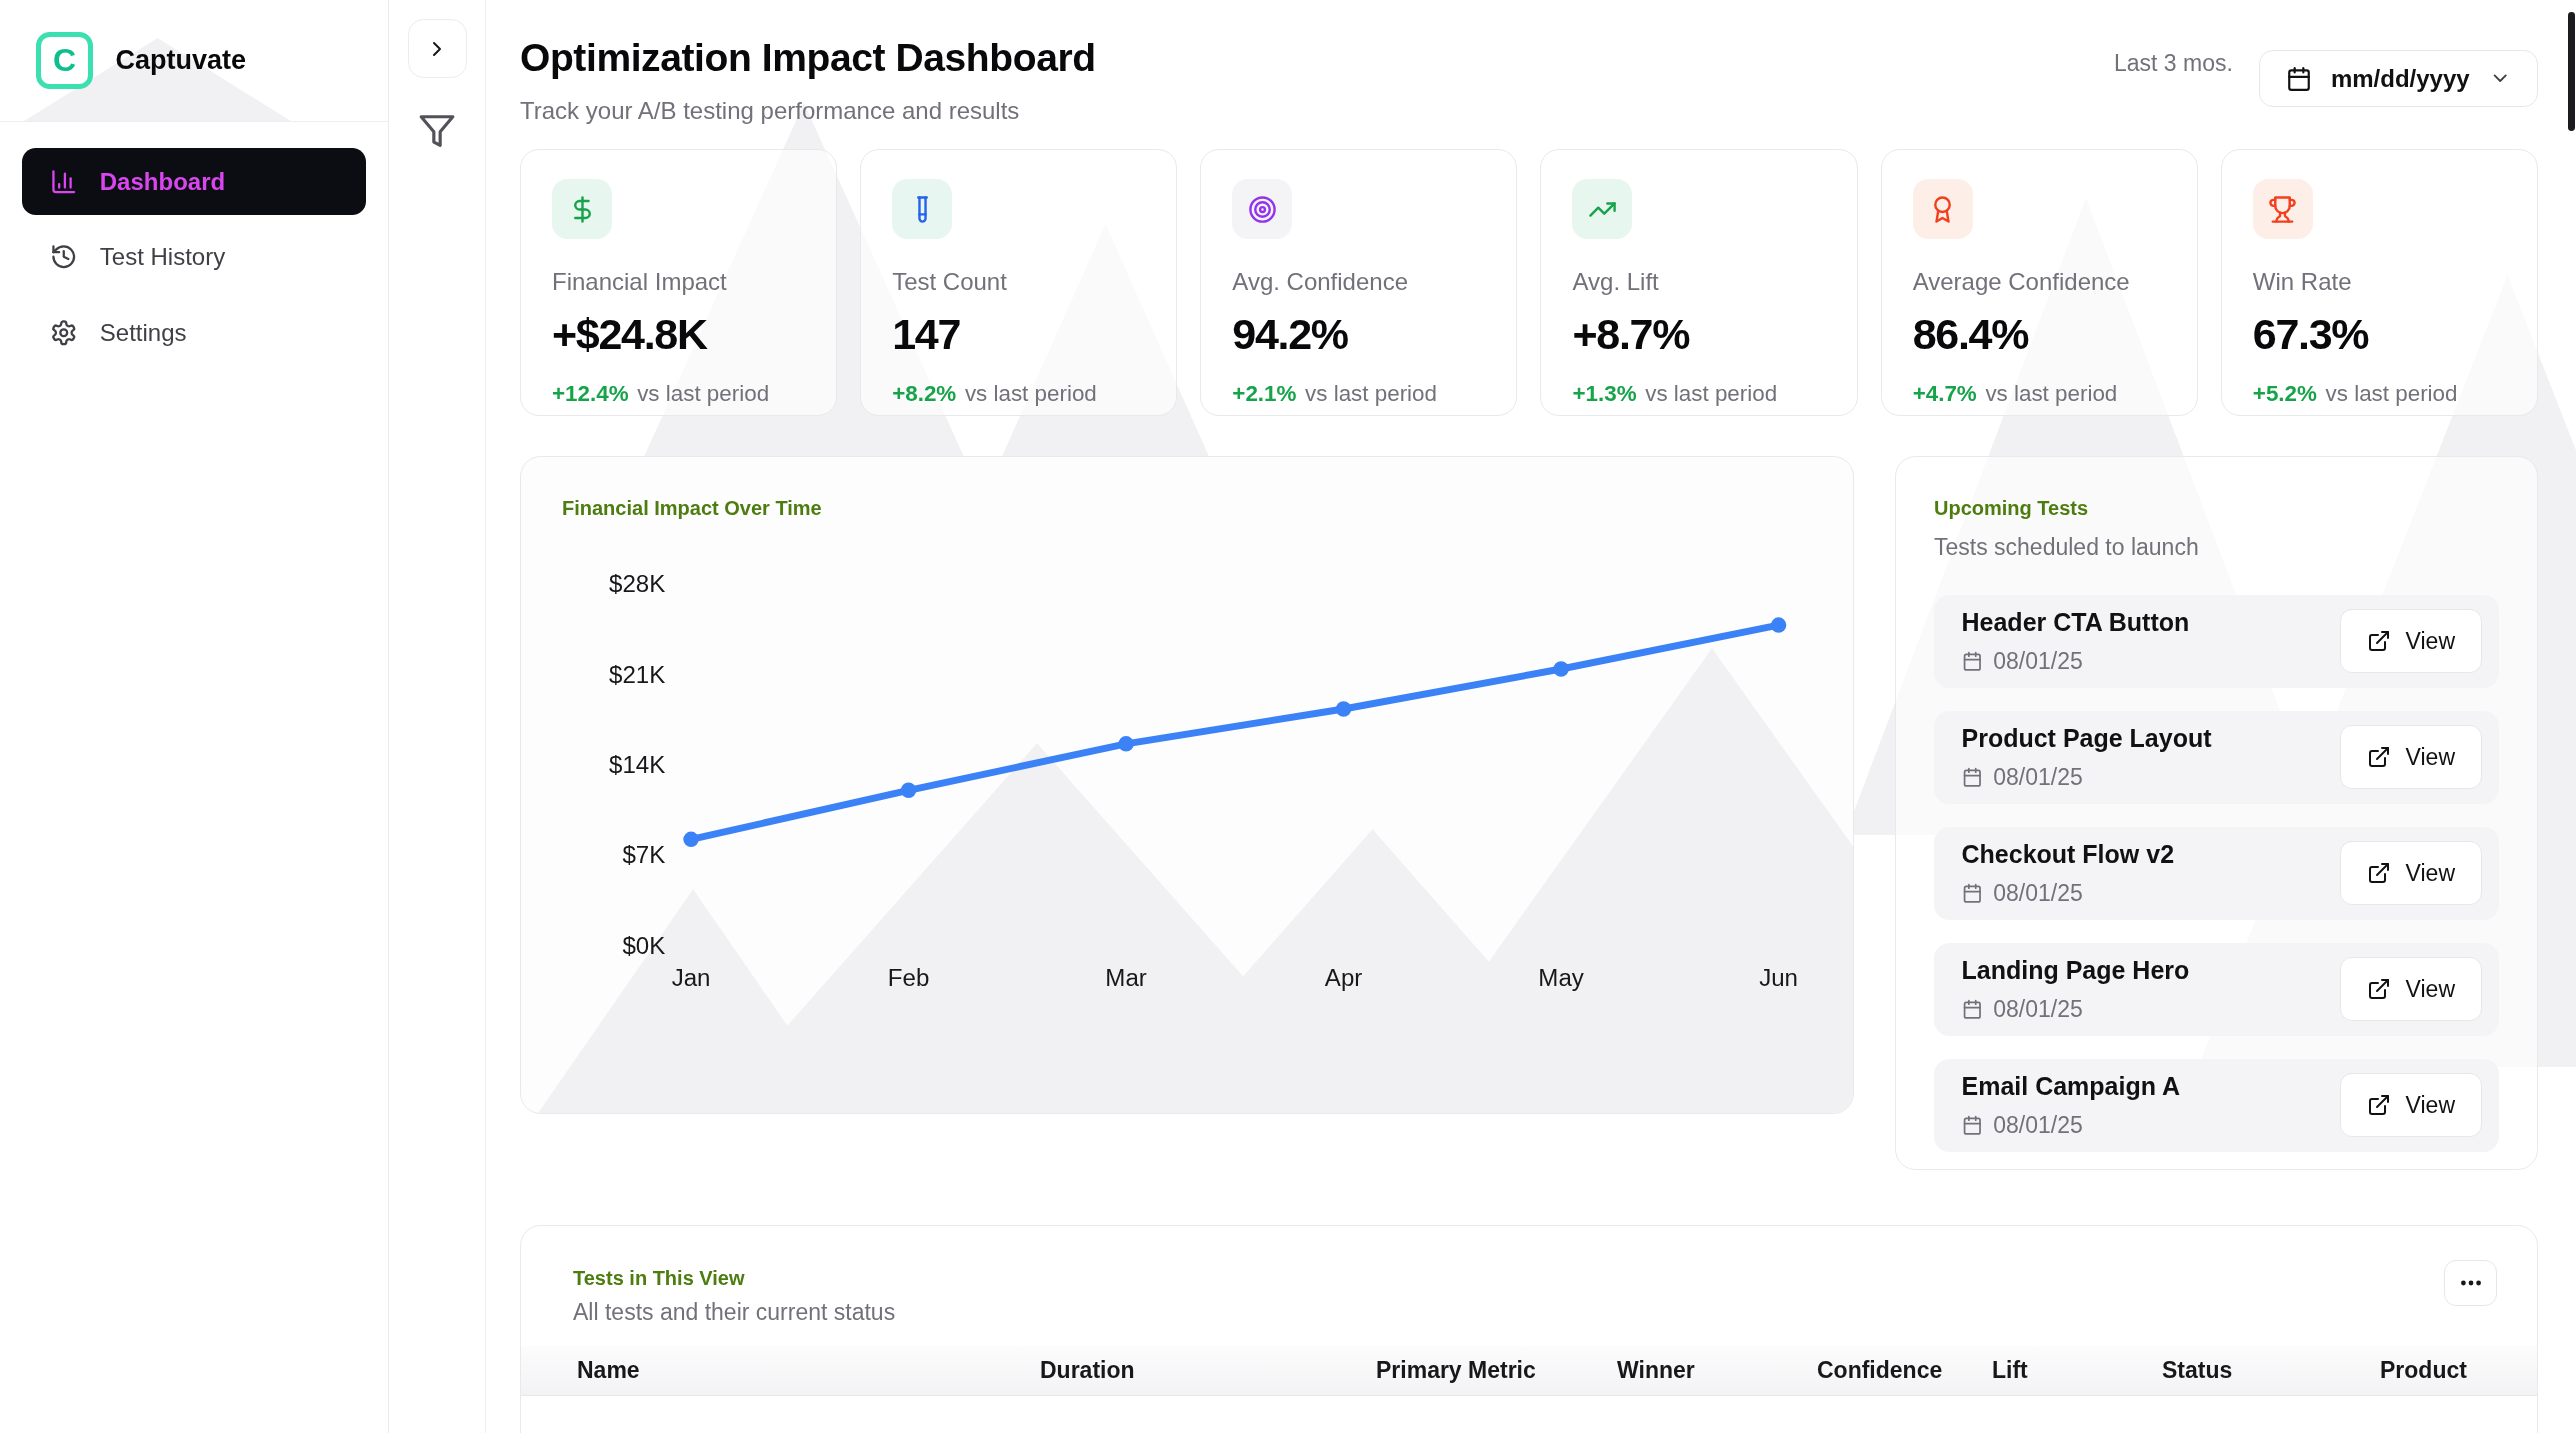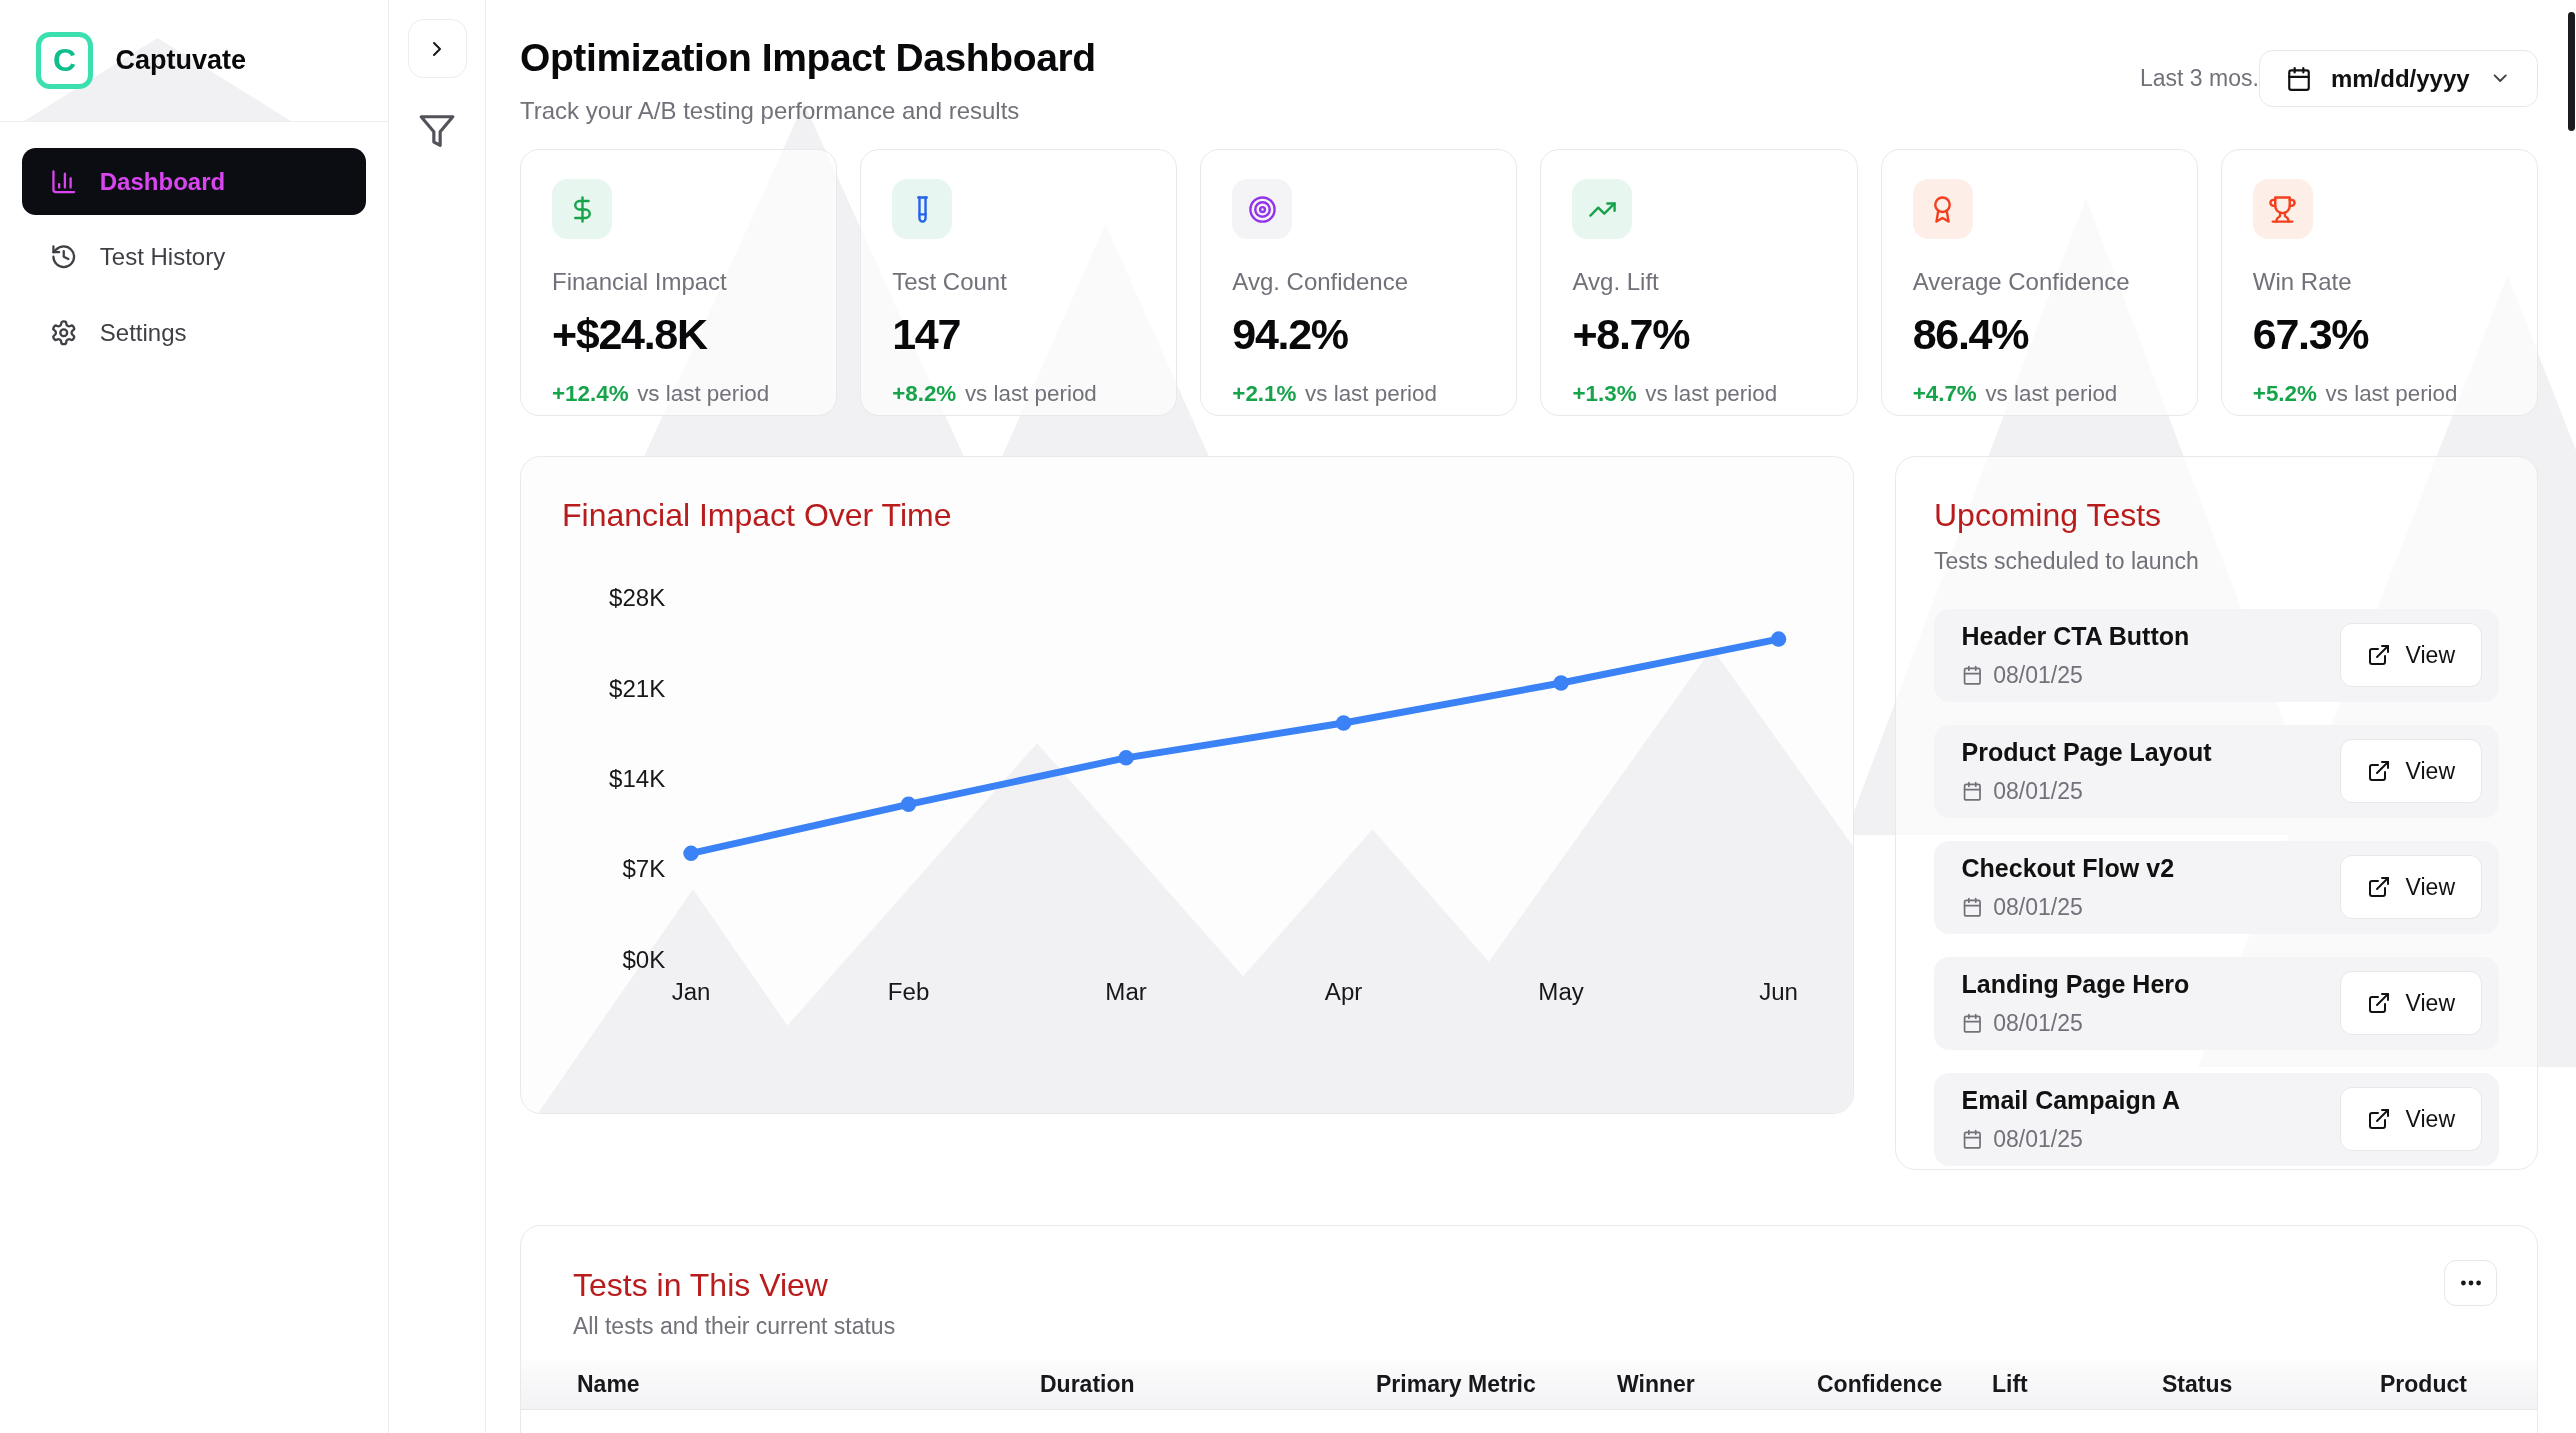--- a/index.html
+++ b/index.html
@@ -33,39 +33,39 @@
   main{flex:1;position:relative;padding:31px 38px 0 34px;z-index:1;overflow:hidden}
   .deco{position:absolute;z-index:0}
   .t1{left:77px;top:103px;width:482px;height:533px}
   .t2{left:344px;top:224px;width:551px;height:619px}
   .t3{left:1359px;top:198px;width:482px;height:637px}
   .t4{left:1712px;top:275px;width:619px;height:792px}
 
   .page-header{display:flex;justify-content:space-between;align-items:flex-start;position:relative;z-index:1}
   h1{font-size:39px;font-weight:700;letter-spacing:-0.4px;margin-top:5.2px}
   .subtitle{font-size:24px;color:#71717a;margin-top:17px}
-  .header-right{display:flex;align-items:center;margin-top:19px}
+  .header-right{display:flex;align-items:flex-start;gap:26px;margin-top:19px}
   .period{font-size:23px;color:#71717a}
   .date-btn{display:flex;align-items:center;gap:19px;background:#fff;border:1.7px solid #e7e7ea;border-radius:13.8px;height:57px;padding:0 26px;font-size:24px;font-weight:600;color:#111}
   .date-btn svg{width:26px;height:26px}
   .date-btn .chev svg{width:22.4px;height:22.4px;color:#3f3f46}
 
   
   .stats{display:grid;grid-template-columns:repeat(6,1fr);gap:23px;margin-top:24px;position:relative;z-index:1}
   .stat-card{background:rgba(255,255,255,.62);border:1.7px solid #e9e9ec;border-radius:19px;padding:29px 31px;height:267px}
   .tile{width:60px;height:60px;border-radius:15.5px;display:flex;align-items:center;justify-content:center}
   .tile svg{width:29px;height:29px}
   .stat-label{font-size:24px;color:#71717a;margin-top:29px}
   .stat-value{font-size:43px;font-weight:700;letter-spacing:-1.3px;margin-top:13.8px;color:#09090b}
   .stat-delta{font-size:22.4px;margin-top:22.4px;color:#71717a}
   .stat-delta .up{color:#16a34a;font-weight:700;margin-right:8.6px}
 
   
   .mid{display:flex;gap:41px;margin-top:40px;position:relative;z-index:1}
-  .card-title{font-size:32px;font-weight:400;color:#b91c1c}
+  .card-title{font-size:20px;font-weight:700;color:#4d7c0f}
   .card-sub{font-size:23px;color:#71717a;margin-top:13.8px}
 
   .chart-card{width:1334px;height:658px;flex:none;background:#fdfdfe;border:1.7px solid #e9e9ec;border-radius:20.6px;padding:40px 41px;position:relative;overflow:hidden}
   .mountain{position:absolute;bottom:0;background:#f1f1f4;clip-path:polygon(50% 0,0 100%,100% 100%)}
   .m1{left:17px;width:310px;height:224px}
   .m2{left:189px;width:654px;height:370px}
   .m3{left:602px;width:499px;height:284px}
   .m4{left:860px;width:662px;height:465px}
   .chart-head{position:relative;z-index:1}
   #impact-chart{position:relative;z-index:1;margin-top:12px;width:1251px;height:465px}

